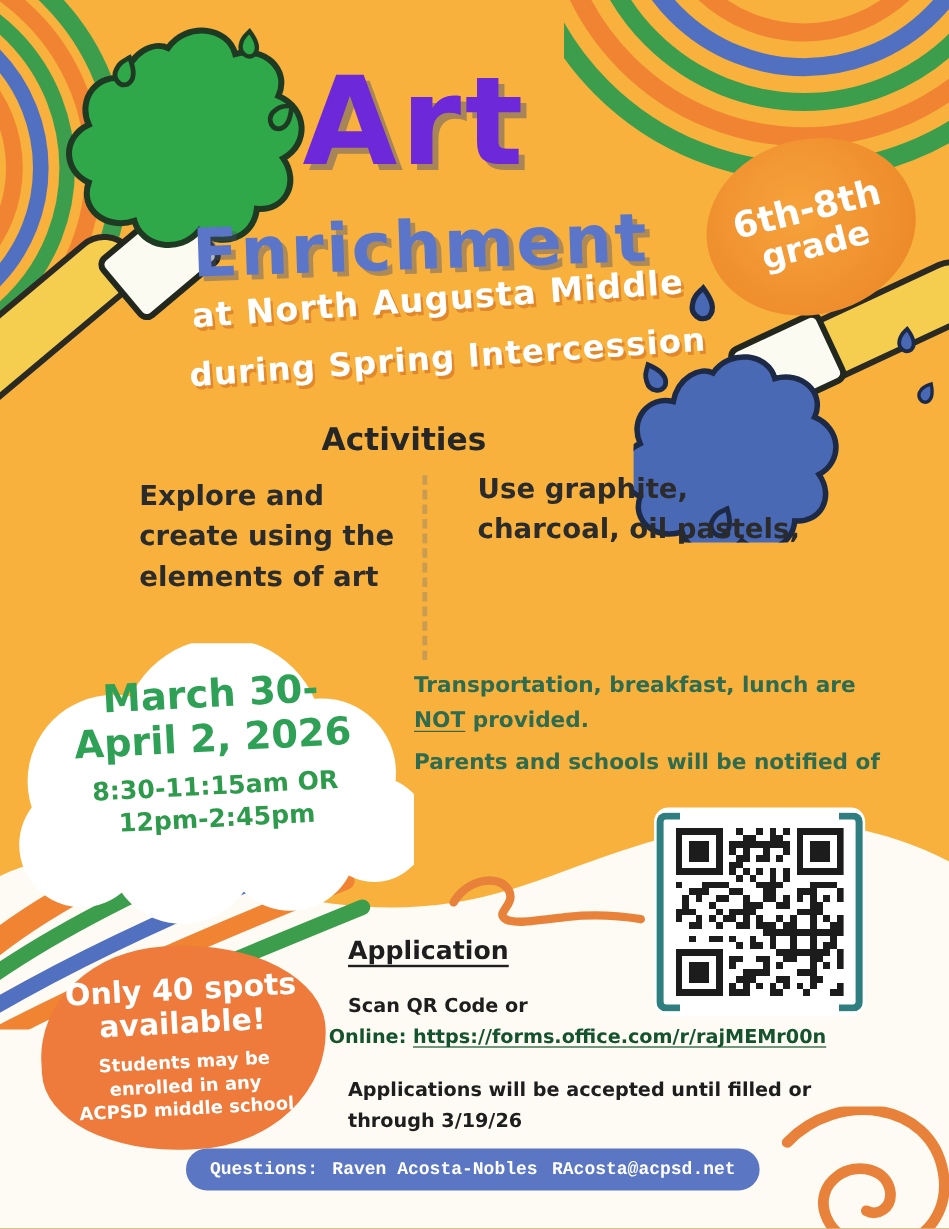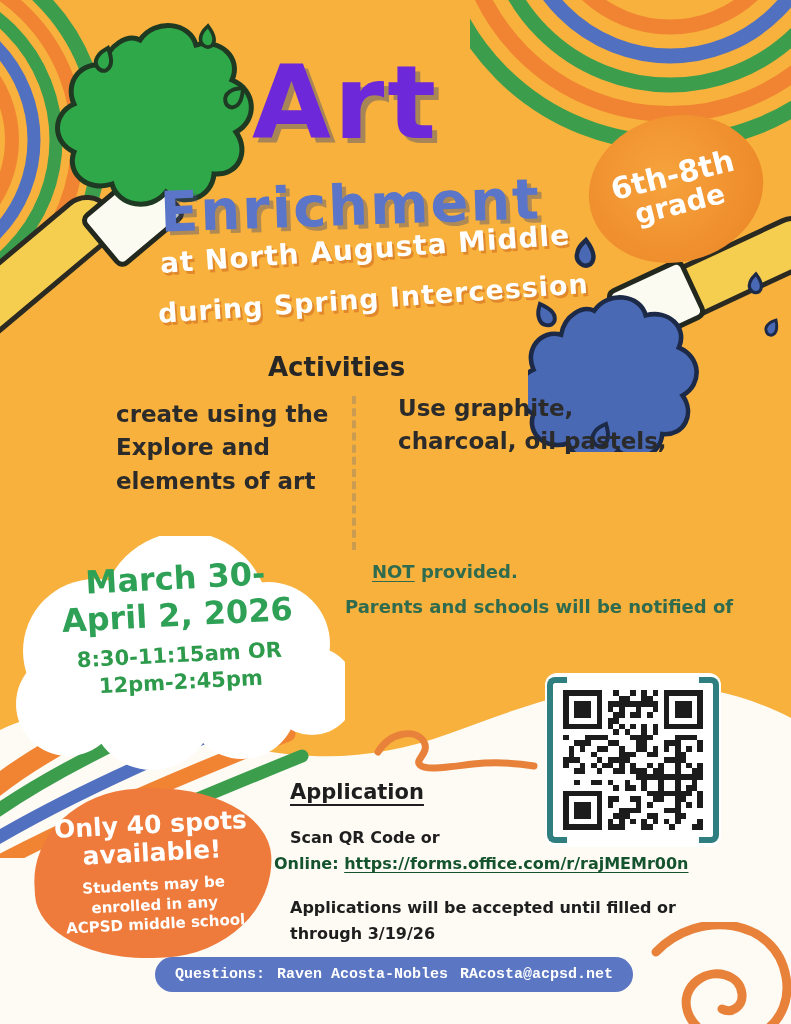--- a/index.html
+++ b/index.html
@@ -45,21 +45,21 @@
   
   .cloud-svg{left:0px;top:536px;}
   .dates{left:28px;top:560px;width:300px;text-align:center;transform:rotate(-3deg);}
   .dates .d{font-size:32px;font-weight:bold;color:#2FA156;line-height:1.15;white-space:nowrap;}
   .dates .t{font-size:21px;font-weight:bold;color:#2E9A4C;line-height:1.3;white-space:nowrap;}
   .dates .t.first{margin-top:8px;}
   
   .notices{left:345px;top:558px;font-size:18px;font-weight:600;color:#2F6B4E;
            line-height:1.6;white-space:nowrap;}
   .notices .gap{margin-top:6px;}
-  .uline{text-decoration:underline;text-underline-offset:3px;font-weight:bold;margin-left:27px;}
+  .uline{text-decoration:underline;text-underline-offset:3px;font-weight:bold;}
   
   .qr-box{left:545px;top:673px;width:176px;height:174px;background:#fff;border-radius:12px;}
   .qr-bracket{position:absolute;top:4px;bottom:4px;width:14px;}
   .qr-bracket.l{left:2px;border-left:6px solid #2F7F80;border-top:6px solid #2F7F80;
                 border-bottom:6px solid #2F7F80;border-radius:8px 0 0 8px;}
   .qr-bracket.r{right:2px;border-right:6px solid #2F7F80;border-top:6px solid #2F7F80;
                 border-bottom:6px solid #2F7F80;border-radius:0 8px 8px 0;}
   .qr-grid{position:absolute;left:18px;top:17px;}
   
   .app-head{left:290px;top:780px;font-size:21px;font-weight:bold;color:#1E1E1E;
@@ -170,38 +170,39 @@
   <div class="abs badge">
     <div class="b1">6th-8th</div>
     <div class="b2">grade</div>
   </div>
 
   <div class="abs sub sub1">at North Augusta Middle</div>
   <div class="abs sub sub2">during Spring Intercession</div>
 
   <div class="abs act-head">Activities</div>
   <div class="abs col col-left">
+    <div>Explore and</div>
     <div>create using the</div>
-    <div>Explore and</div>
     <div>elements of art</div>
   </div>
   <div class="abs divider"></div>
   <div class="abs col col-right">
     <div>Use graphite,</div>
     <div>charcoal, oil pastels,</div>
   </div>
 
   <div class="abs dates">
     <div class="d">March 30-</div>
     <div class="d">April 2, 2026</div>
     <div class="t first">8:30-11:15am OR</div>
     <div class="t">12pm-2:45pm</div>
   </div>
 
   <div class="abs notices">
+    <div>Transportation, breakfast, lunch are</div>
     <div><span class="uline">NOT</span><span> provided.</span></div>
     <div class="gap">Parents and schools will be notified of</div>
   </div>
 
   <div class="abs qr-box">
     <div class="qr-bracket l"></div>
     <div class="qr-bracket r"></div>
     <svg class="qr-grid" id="qr-grid" width="140" height="140" viewBox="0 0 25 25" shape-rendering="crispEdges">
         <rect x="0" y="0" width="1" height="1" fill="#1C1C1C"></rect>
         <rect x="1" y="0" width="1" height="1" fill="#1C1C1C"></rect>

